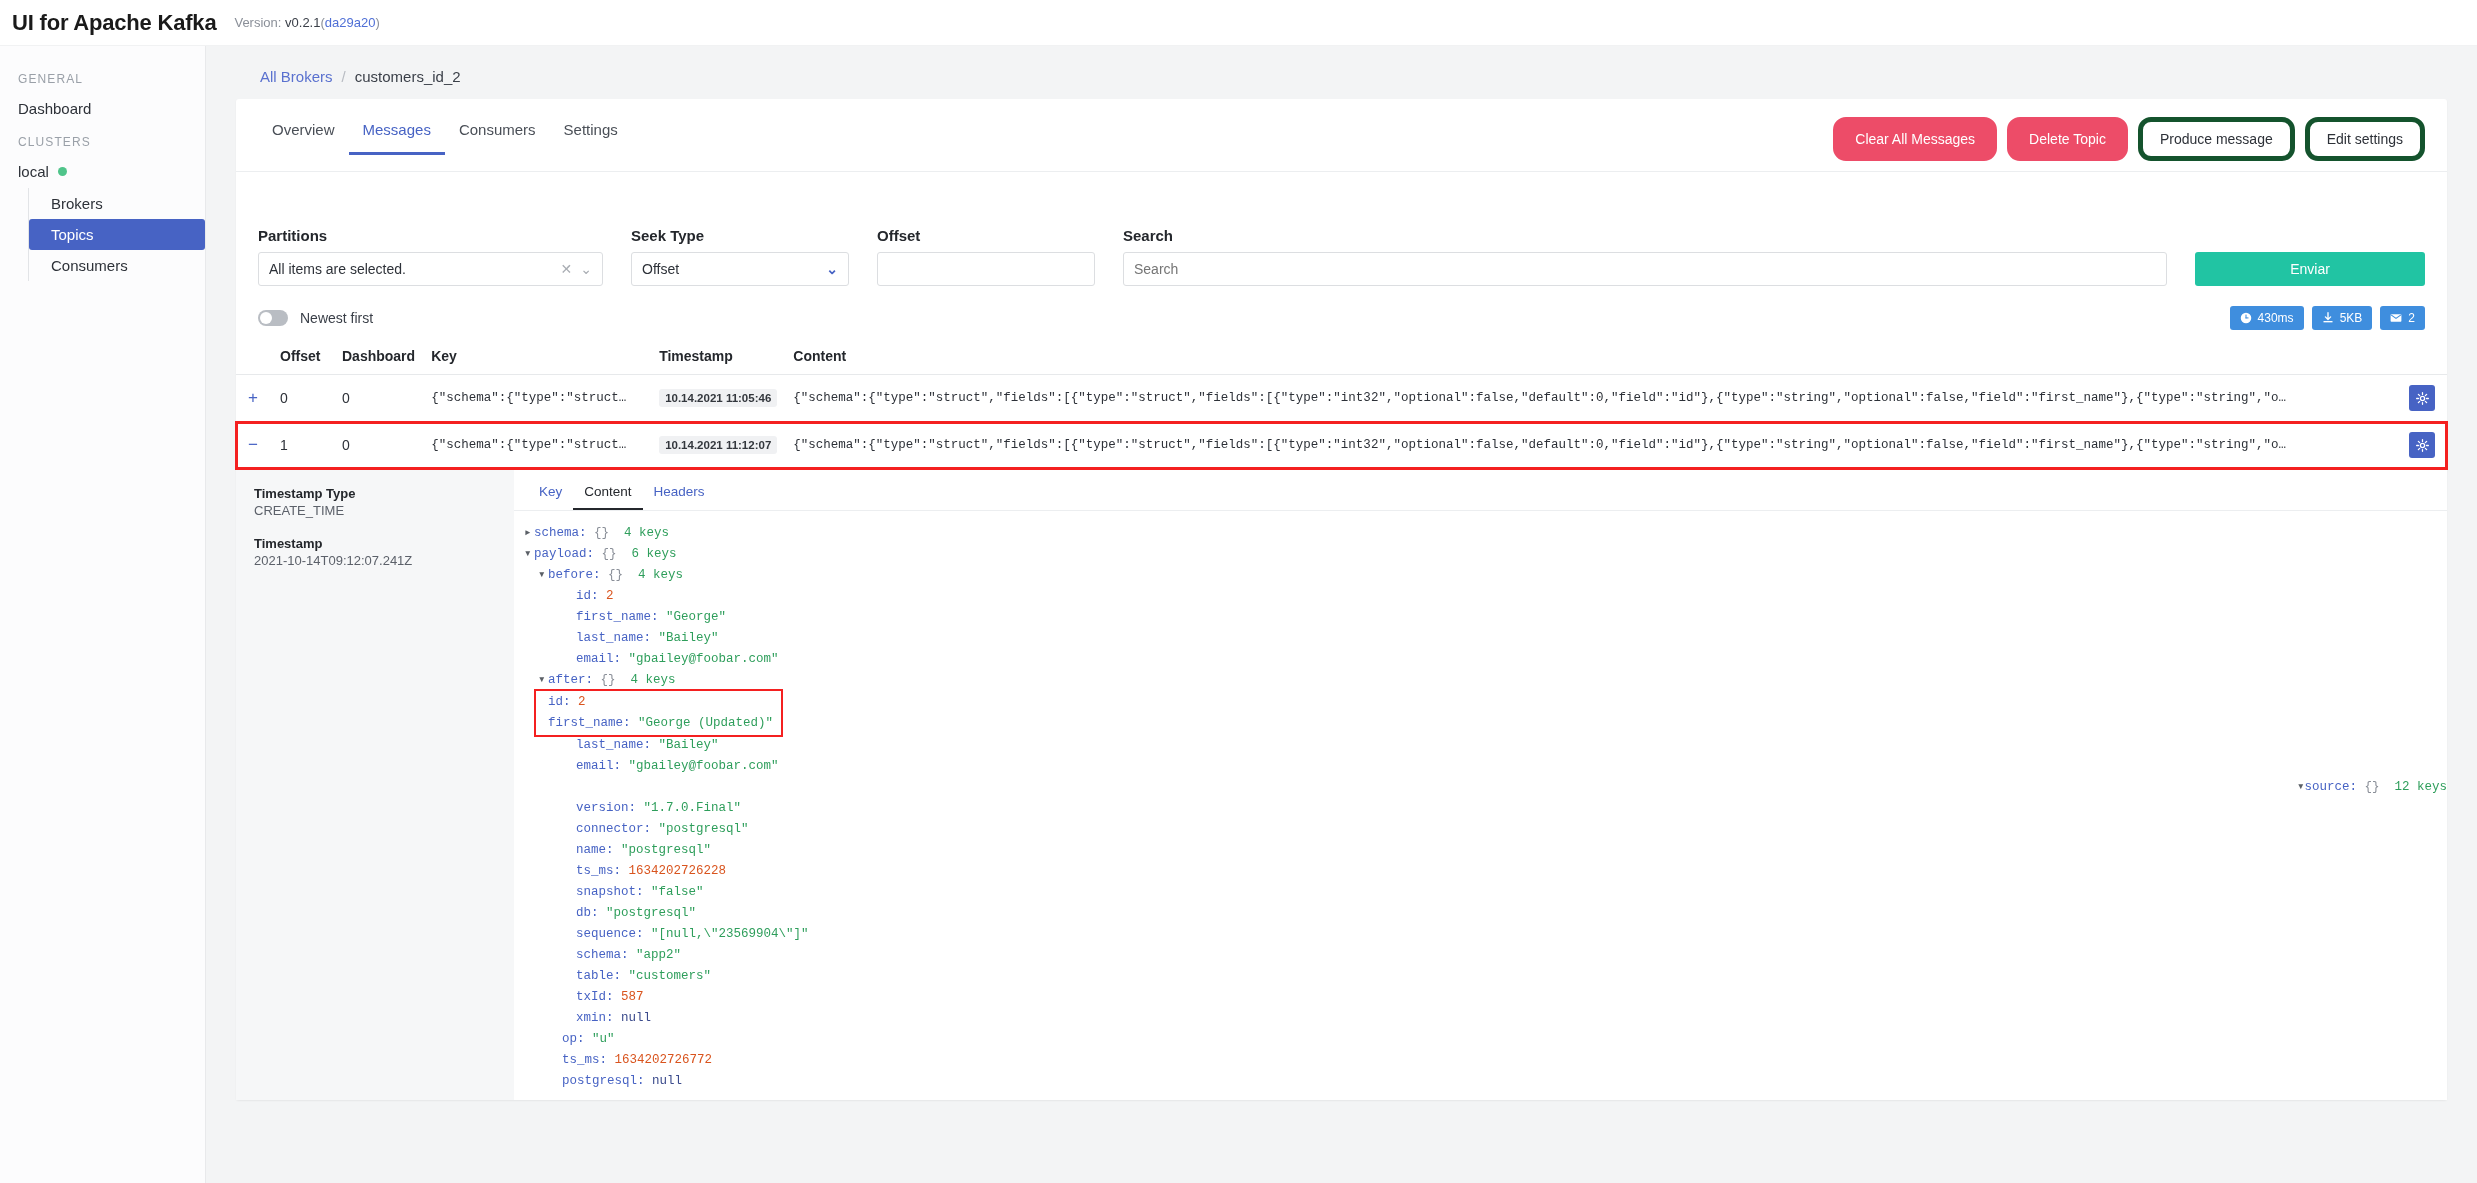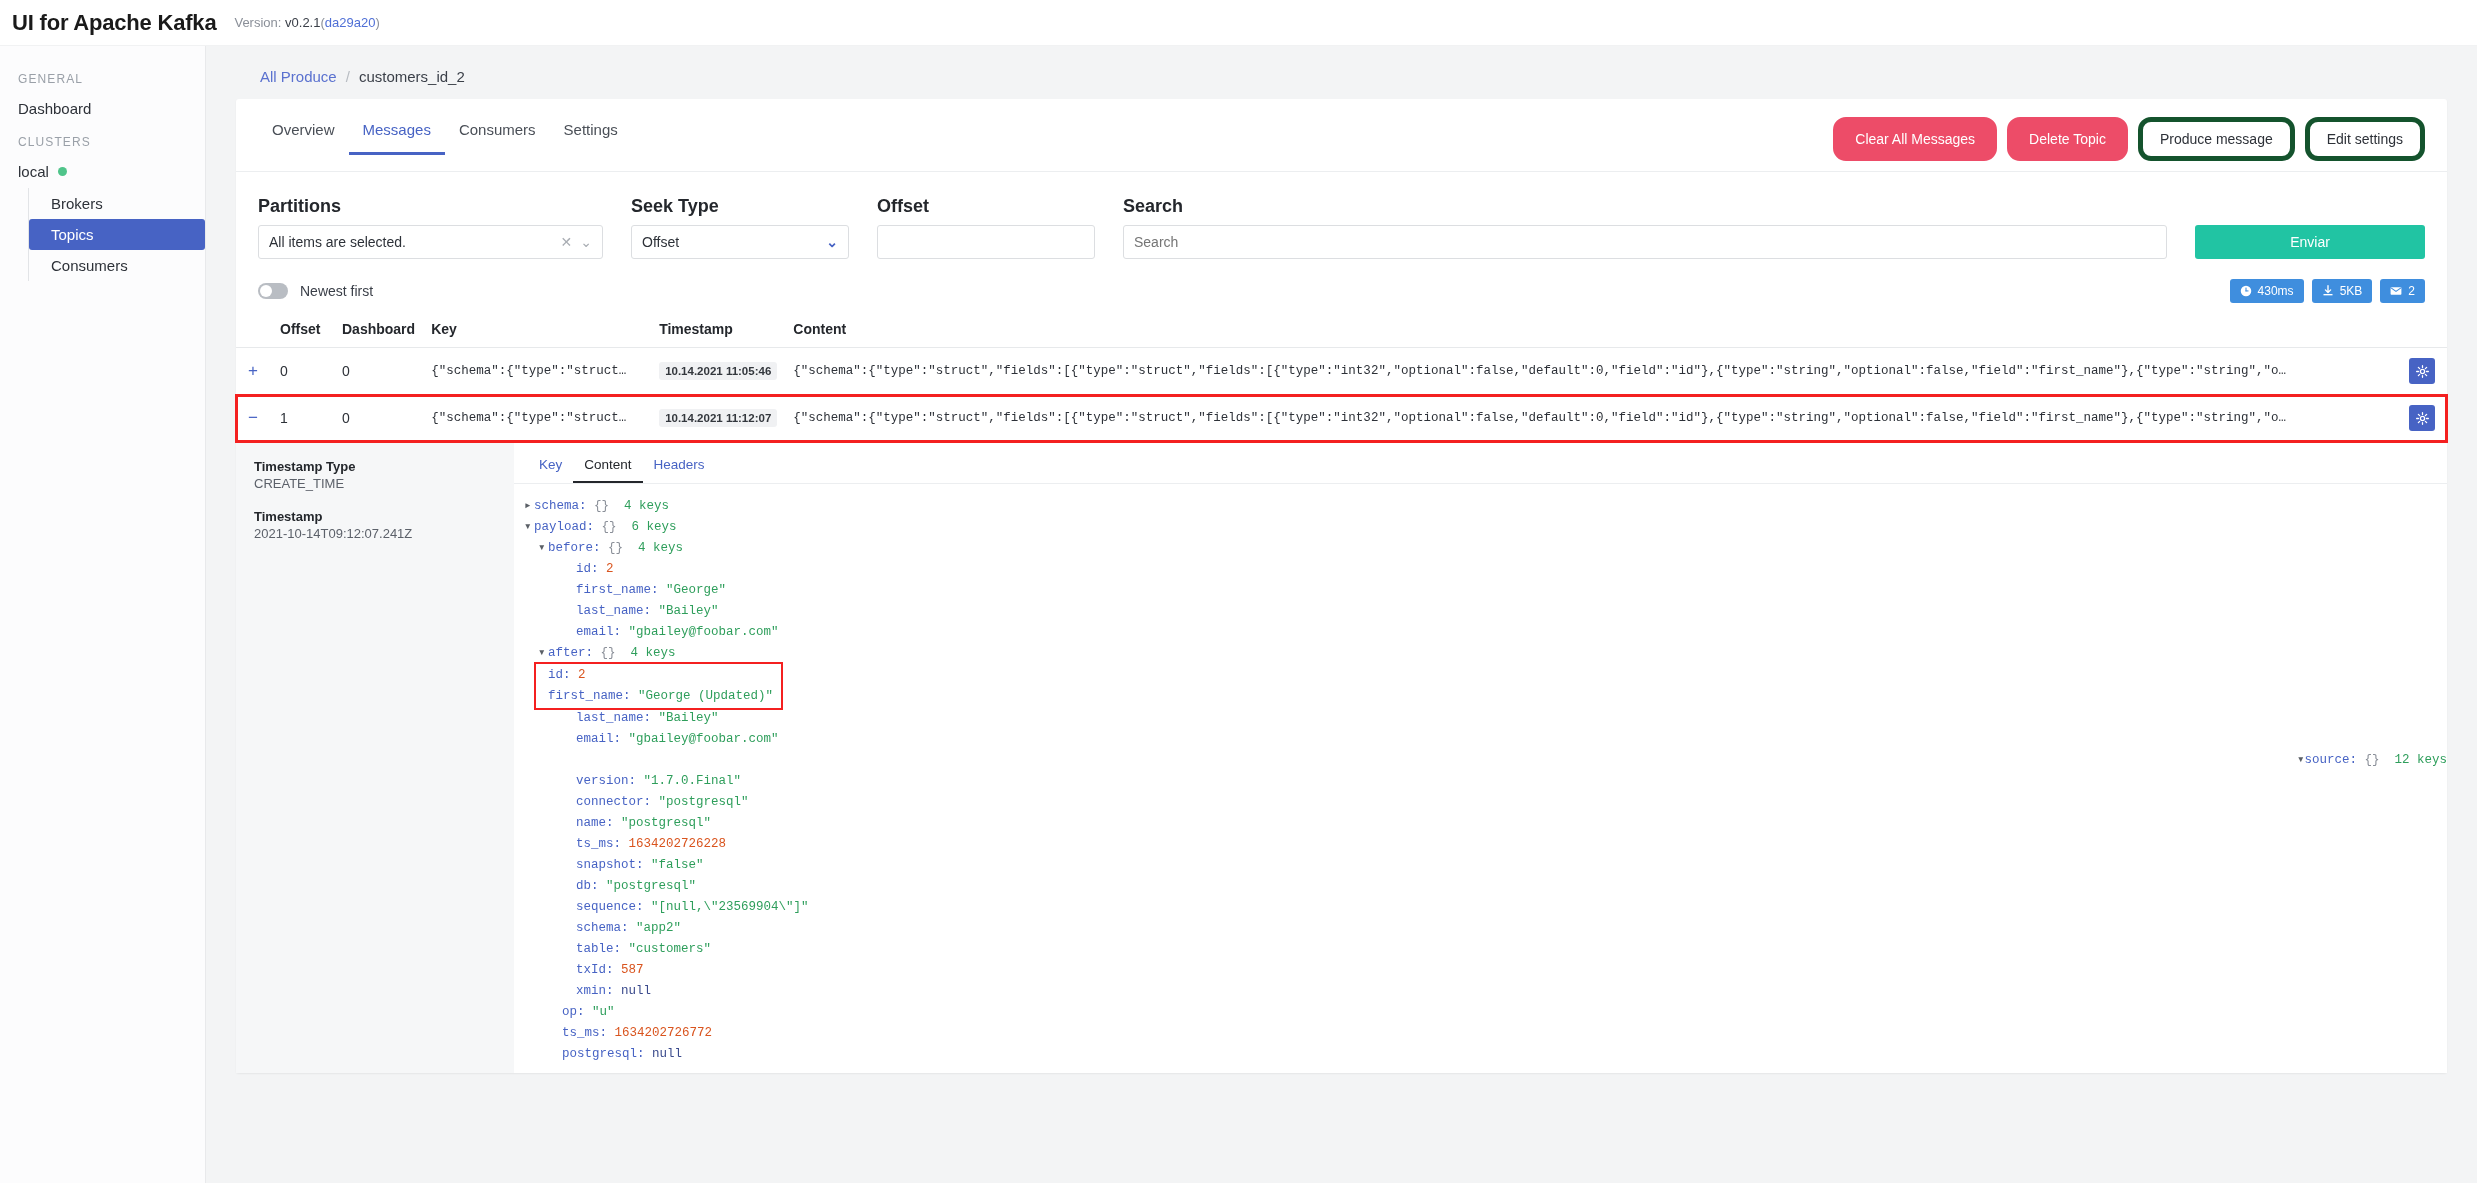--- a/index.html
+++ b/index.html
@@ -81,21 +81,21 @@
     font-size: 14px; padding: 9px 17px; border-radius: 13px; cursor: pointer;
     border: 5px solid #14532d; background: #fff; color: #2d3138;
     font-family: "Liberation Sans", sans-serif; white-space: nowrap;
   }
   .btn.danger { background: #ed4c68; border-color: #ed4c68; color: #fff; }
 
   
   .filters {
     display: flex; gap: 28px; padding: 24px 22px 6px 22px; align-items: flex-end;
   }
-  .field-label { font-size: 18px; font-weight: 700; color: #24272c; margin-bottom: 8px; }
+  .field-label { font-size: 15px; font-weight: 700; color: #24272c; margin-bottom: 8px; margin-top: 31px; }
   .f-partitions { width: 345px; }
   .f-seek { width: 218px; }
   .f-offset { width: 218px; }
   .f-search { flex: 1 1 auto; }
   .f-submit { width: 230px; }
   .control {
     height: 34px; border: 1px solid #dcdee1; border-radius: 3px; background: #fff;
     display: flex; align-items: center; padding: 0 10px; font-size: 14px; color: #2d3138;
     width: 100%;
   }
@@ -221,21 +221,21 @@
   <div class="subnav">
     <div class="subnav-item">Brokers</div>
     <div class="subnav-item active">Topics</div>
     <div class="subnav-item">Consumers</div>
   </div>
 </div>
 
 <div class="page">
 
   <div class="breadcrumb">
-    <a href="#">All Produce</a><span class="sep">/</span><span>customers_id_2</span>
+    <a href="#">All Brokers</a><span class="sep">/</span><span>customers_id_2</span>
   </div>
 
   <div class="card">
 
     <div class="tabs-row">
       <div class="tabs">
         <div class="tab">Overview</div>
         <div class="tab active">Messages</div>
         <div class="tab">Consumers</div>
         <div class="tab">Settings</div>

